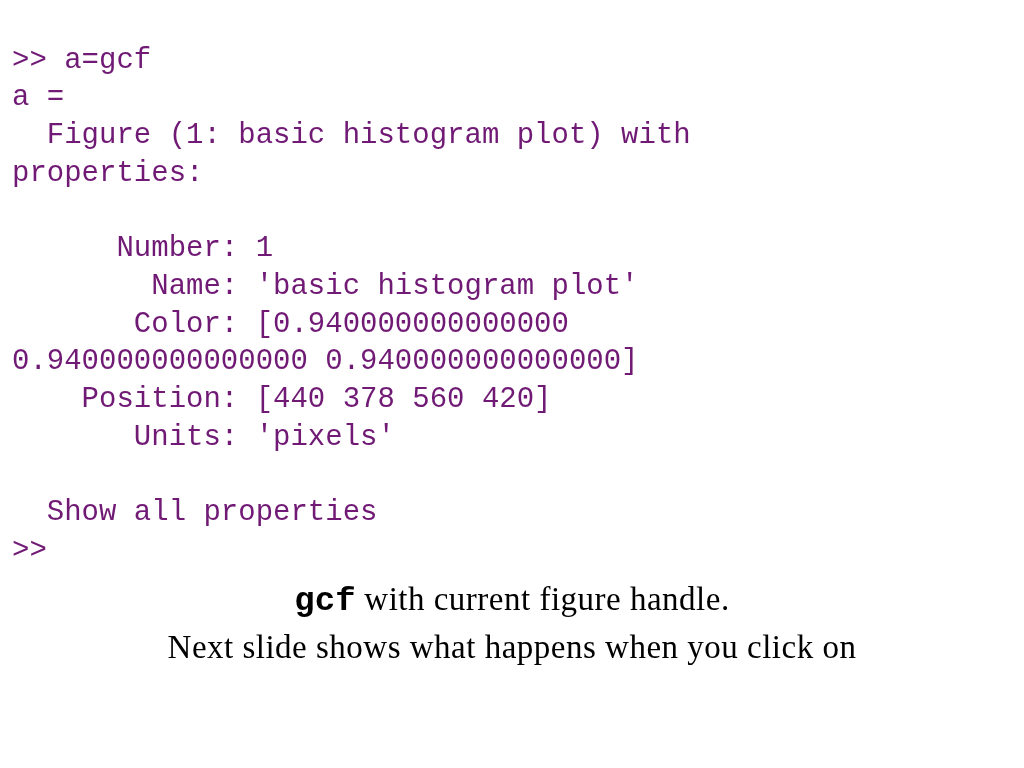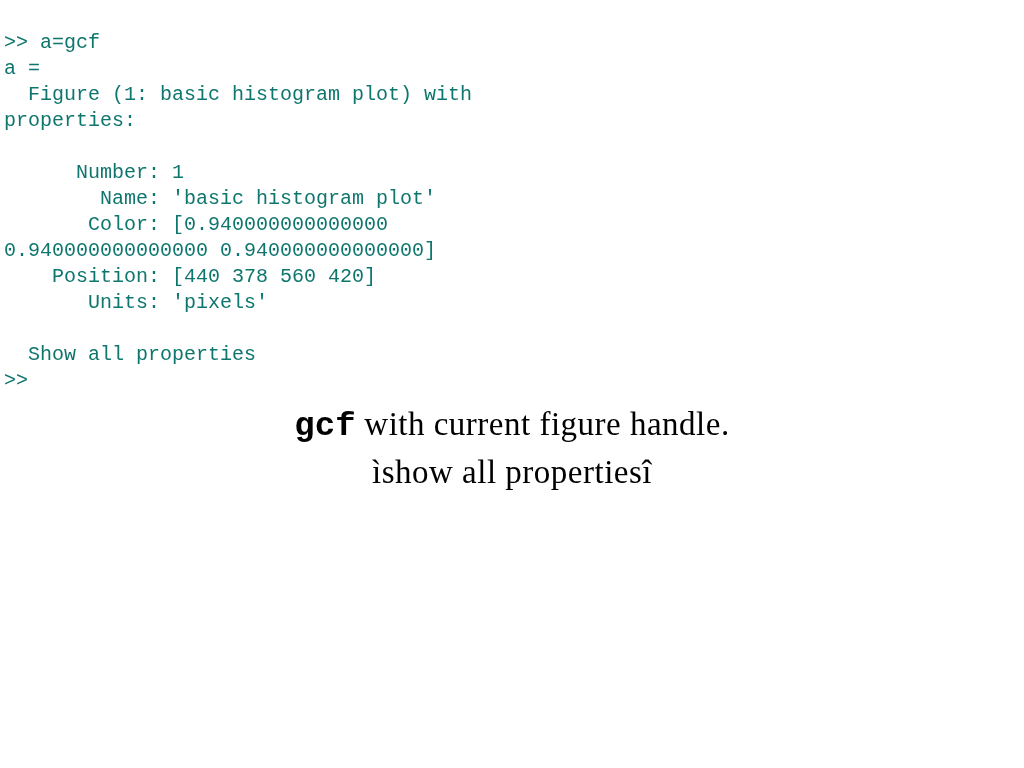--- a/index.html
+++ b/index.html
@@ -5,25 +5,25 @@
   html, body {
     margin: 0;
     padding: 0;
     width: 1024px;
     height: 768px;
     background: #ffffff;
     overflow: hidden;
   }
   .code-block {
     font-family: "Courier New", Courier, monospace;
-    font-size: 20px;
+    font-size: 29px;
     line-height: 1.3;
     white-space: pre;
-    color: #0f766e;
-    padding: 4px 0 0 4px;
+    color: #701a75;
+    padding: 4px 0 0 12px;
   }
   .caption {
     text-align: center;
     font-family: "Papyrus", "Segoe Script", "Comic Sans MS", cursive, serif;
     font-size: 33px;
     line-height: 1.35;
     color: #000;
     margin-top: 8px;
     padding: 0 20px;
     letter-spacing: 0.5px;
@@ -52,14 +52,14 @@
 <span>       Units: 'pixels'</span>
 <span></span>
 <span>  Show all properties</span>
 <span>&gt;&gt;</span>
 </div>
 
 <div class="caption">
   <div>
     <span class="kw">gcf</span><span> with current figure handle.</span>
   </div>
-  <div>ìshow all propertiesî</div>
+  <div>Next slide shows what happens when you click on</div>
 </div>
 
 </body></html>

